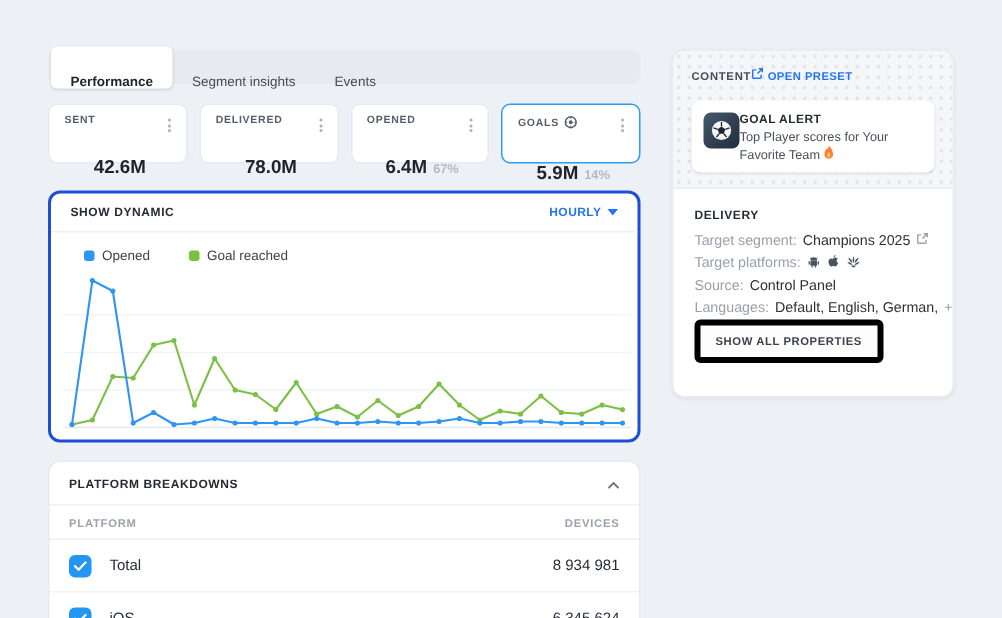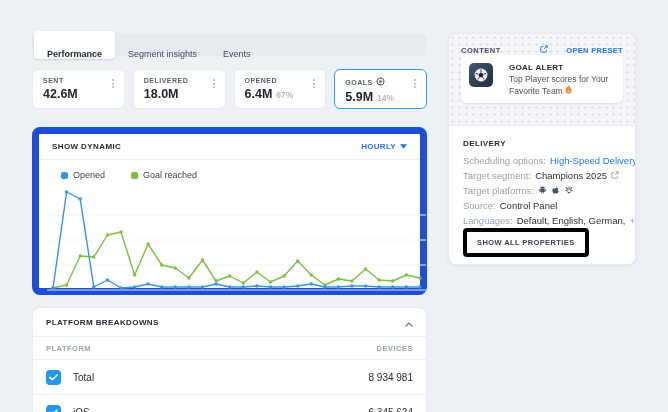--- a/index.html
+++ b/index.html
@@ -14,30 +14,30 @@
   .tab.active { background:#fff; color:#1f242b; font-weight:700;
     box-shadow:0 1px 2px rgba(16,24,40,.14); }
 
   
   .stats-row { position:absolute; left:32px; top:69px; width:395px; height:40px; display:flex; gap:8px; }
   .stat-card { flex:1; background:#fff; border:1px solid #e7eaee; border-radius:6px;
     padding:7px 7px 6px 10px; position:relative; }
   .stat-card.selected { border:1.5px solid #2b9ef8; }
   .stat-label { font-size:7px; font-weight:700; color:#555e69; letter-spacing:.5px;
     display:flex; align-items:center; gap:3px; }
-  .stat-value-row { margin-top:3px; display:flex; align-items:baseline; }
+  .stat-value-row { margin-top:20px; display:flex; align-items:baseline;justify-content:center; }
   .stat-value { font-size:12.5px; font-weight:700; color:#1f242b; }
   .stat-pct { font-size:8.5px; font-weight:600; color:#b3bac2; margin-left:4px; }
   .kebab { position:absolute; right:8px; top:7px; display:flex; flex-direction:column; gap:1.5px;
     padding:2px; cursor:pointer; }
   .kebab i { width:2px; height:2px; border-radius:50%; background:#a8b0b9; }
 
   
   .chart-card { position:absolute; left:32px; top:127px; width:395px; height:168px;
-    background:#fff; border:7px solid #1d4ed8; border-radius:8px; }
+    background:#fff; border:2px solid #1d4ed8; border-radius:8px; }
   .chart-head { height:26px; display:flex; align-items:center; justify-content:space-between;
     padding:0 13px; border-bottom:1px solid #eef1f4; }
   .chart-title { font-size:8px; font-weight:700; color:#252b33; letter-spacing:.4px; }
   .interval { font-size:8px; font-weight:700; color:#2574f5; letter-spacing:.3px;
     display:flex; align-items:center; gap:4px; cursor:pointer; }
   .legend { position:absolute; left:22px; top:36px; display:flex; gap:26px; }
   .legend-item { display:flex; align-items:center; gap:5px; font-size:9px; color:#3d444e; }
   .legend-chip { width:7px; height:7px; border-radius:2px; }
   svg.chart { position:absolute; left:8px; top:52px; width:379px; height:110px; }
 
@@ -57,26 +57,26 @@
   .t-name { font-size:10px; color:#262c34; }
   .t-val { margin-left:auto; font-size:10px; color:#262c34; }
 
   
   .right-card { position:absolute; left:448px; top:33px; width:188px; height:232px;
     background:#fff; border:1px solid #e8ebef; border-radius:8px;
     box-shadow:0 1px 3px rgba(16,24,40,.07); overflow:hidden; }
   .content-area { height:92px; background:#f4f6f8;
     background-image:radial-gradient(#dde2e8 1px, transparent 1.15px); background-size:7px 7px;
     border-bottom:1px solid #e9edf0; padding:11px 12px 0; }
-  .content-head { display:flex; align-items:center; justify-content:space-between; }
+  .content-head { display:flex; align-items:center; }
   .content-title { font-size:7.5px; font-weight:700; color:#454d57; letter-spacing:.5px; }
   .open-preset { font-size:7.5px; font-weight:700; color:#2574f5; letter-spacing:.3px;
-    display:flex; align-items:center; gap:18px; cursor:pointer; }
-  .goal-card { margin-top:0; background:#fff; border-radius:6px;
-    box-shadow:0 1px 2px rgba(16,24,40,.10); padding:8px; display:flex; gap:16px; height:48px; }
+    display:flex; align-items:center; gap:3px; cursor:pointer; }
+  .goal-card { margin-top:12px; background:#fff; border-radius:6px;
+    box-shadow:0 1px 2px rgba(16,24,40,.10); padding:8px; display:flex; gap:0; height:48px; }
   .goal-icon { width:24px; height:24px; border-radius:5px; flex:none;
     background:linear-gradient(135deg,#46596e,#1f2c3b);
     display:flex; align-items:center; justify-content:center; }
   .goal-title { font-size:8px; font-weight:700; color:#262c34; letter-spacing:.3px; }
   .goal-text { font-size:8.5px; color:#4a515b; line-height:1.35; margin-top:2px; }
   .delivery-area { padding:13px 14px 16px; }
   .d-title { font-size:8px; font-weight:700; color:#262c34; letter-spacing:.4px; margin-bottom:5px; }
   .d-row { font-size:9.5px; color:#99a1ab; height:15px; display:flex; align-items:center; gap:4px;
     white-space:nowrap; }
   .d-val { color:#2b3139; }
@@ -108,21 +108,21 @@
         <i></i>
         <i></i>
         <i></i>
       </div>
   </div>
   <div class="stat-card">
     <div class="stat-label">
         <span>DELIVERED</span>
       </div>
     <div class="stat-value-row">
-        <span class="stat-value">18.0M</span>
+        <span class="stat-value">78.0M</span>
       </div>
     <div class="kebab">
         <i></i>
         <i></i>
         <i></i>
       </div>
   </div>
   <div class="stat-card">
     <div class="stat-label">
         <span>OPENED</span>
@@ -314,24 +314,20 @@
               </svg>
           </span>
         </div>
       </span>
     </div>
   </div>
 
   <div class="delivery-area">
     <div class="d-title">DELIVERY</div>
 
-    <div class="d-row">
-      <span>Scheduling options:</span>
-      <span class="d-val d-link">High-Speed Delivery</span>
-    </div>
 
     <div class="d-row">
       <span>Target segment:</span>
       <span class="d-val">Champions 2025</span>
       <span>
         <svg width="8" height="8" viewBox="0 0 10 10">
             <path d="M4 2H1.6A.6.6 0 001 2.6v5.8a.6.6 0 00.6.6h5.8a.6.6 0 00.6-.6V6" fill="none" stroke="#9aa3ad" stroke-width="1.2"></path>
             <path d="M6 1h3v3M8.8 1.2L5 5" fill="none" stroke="#9aa3ad" stroke-width="1.2"></path>
           </svg>
       </span>

